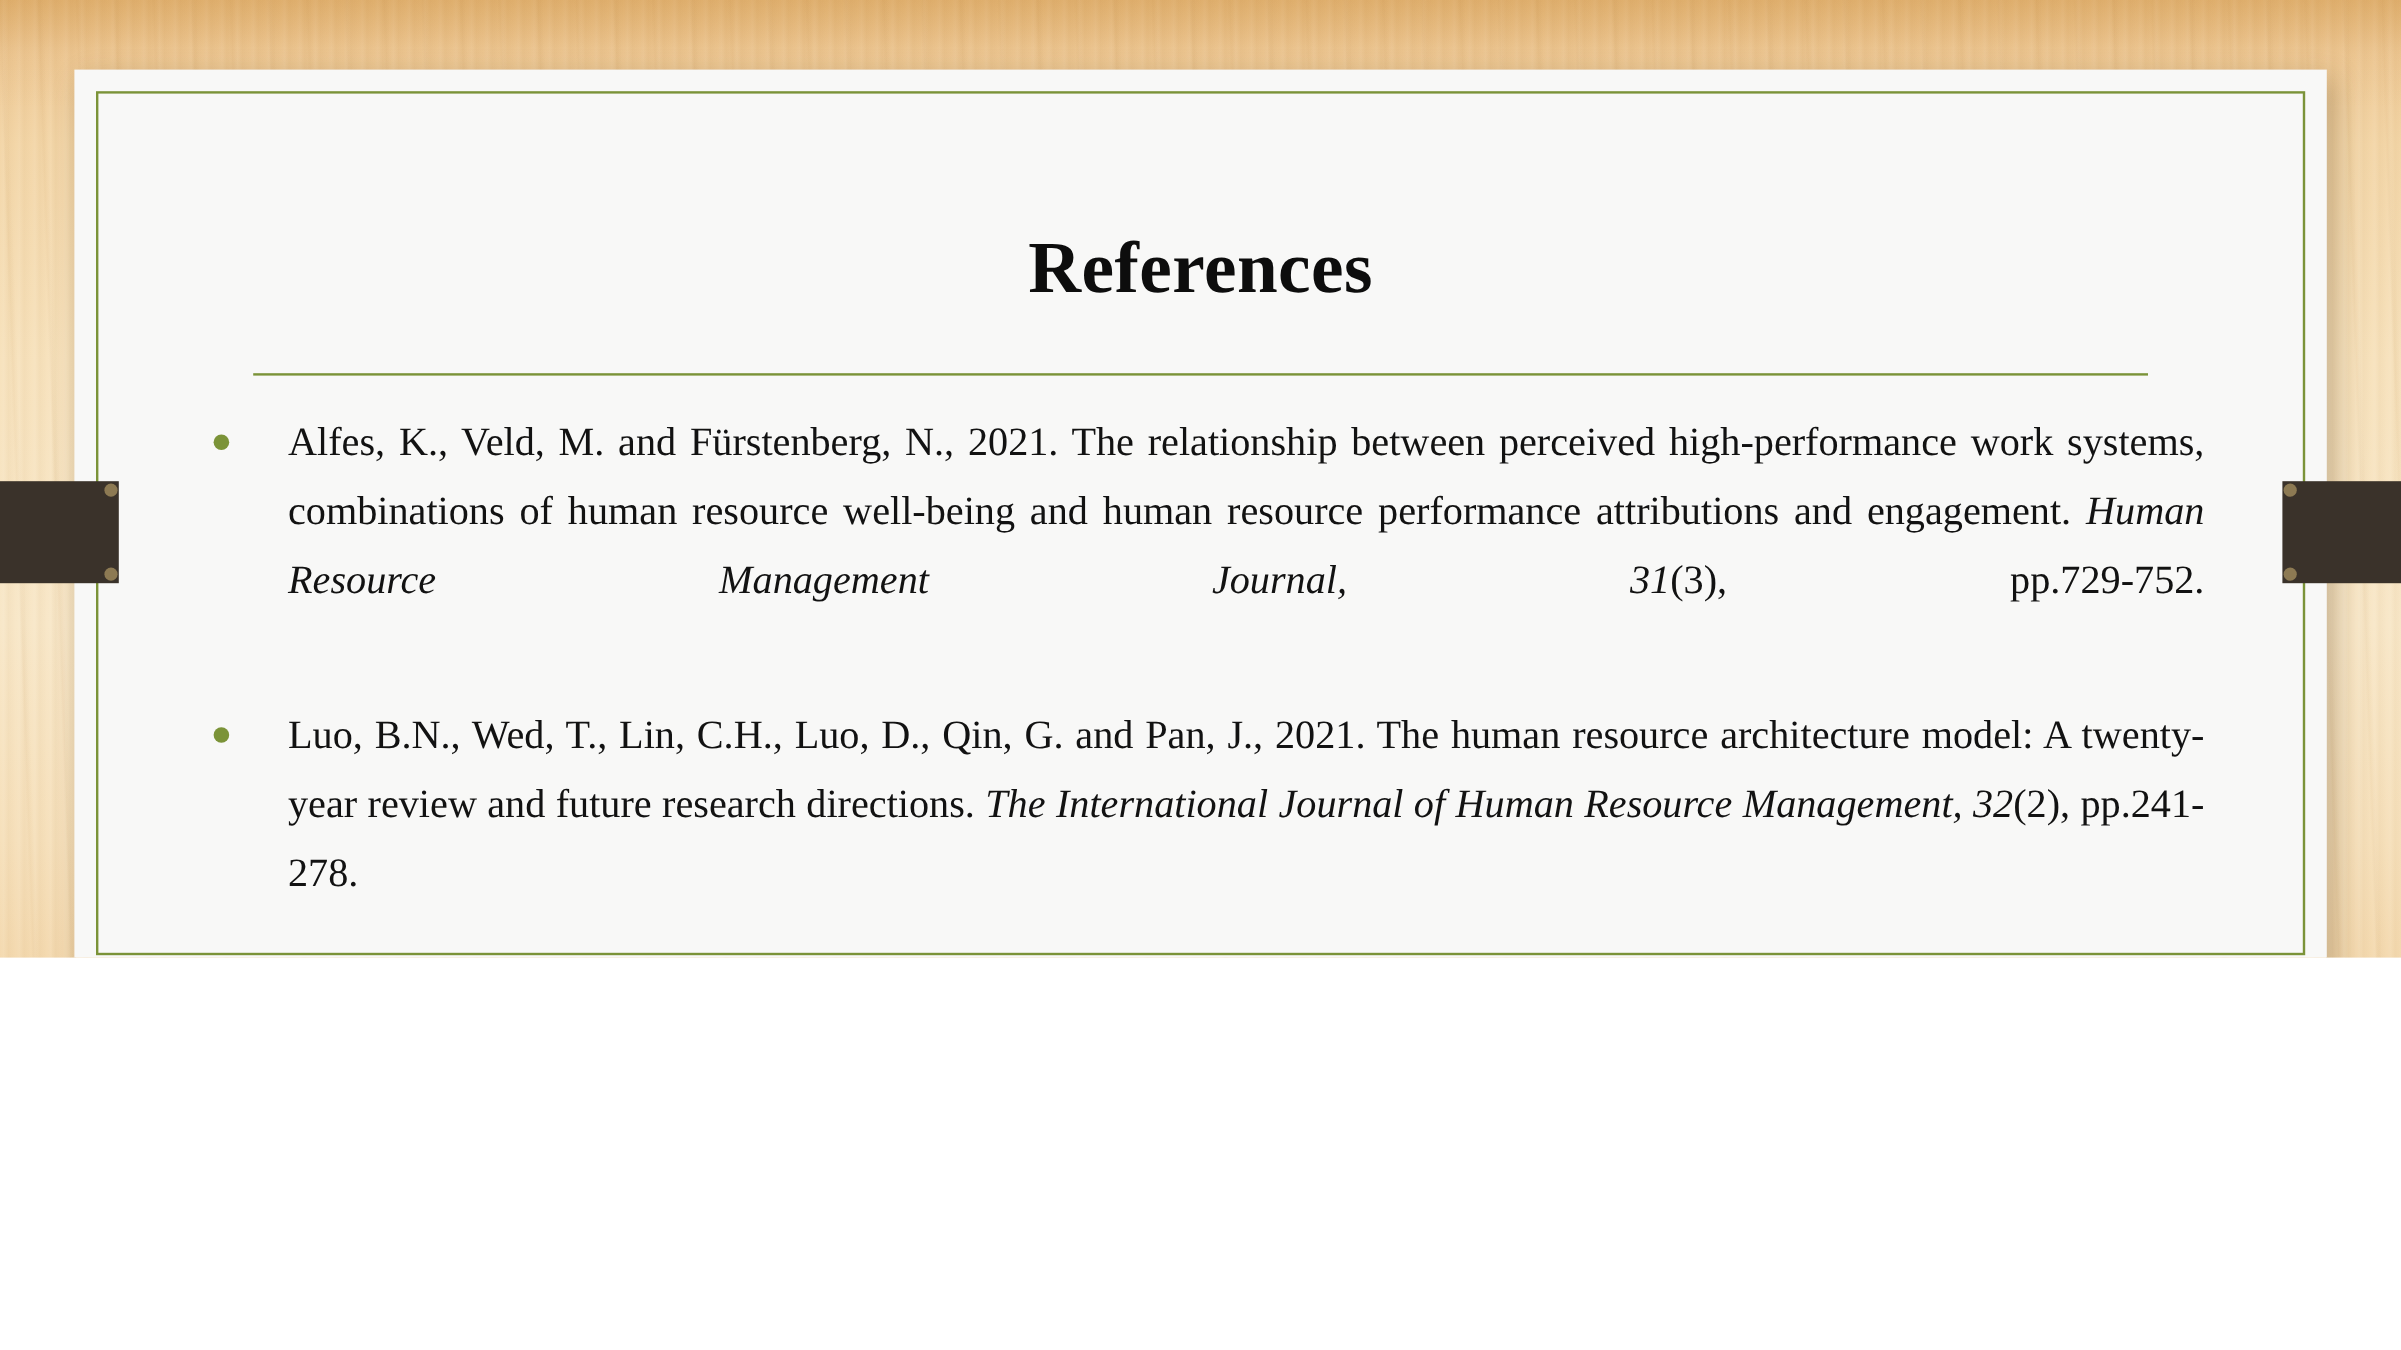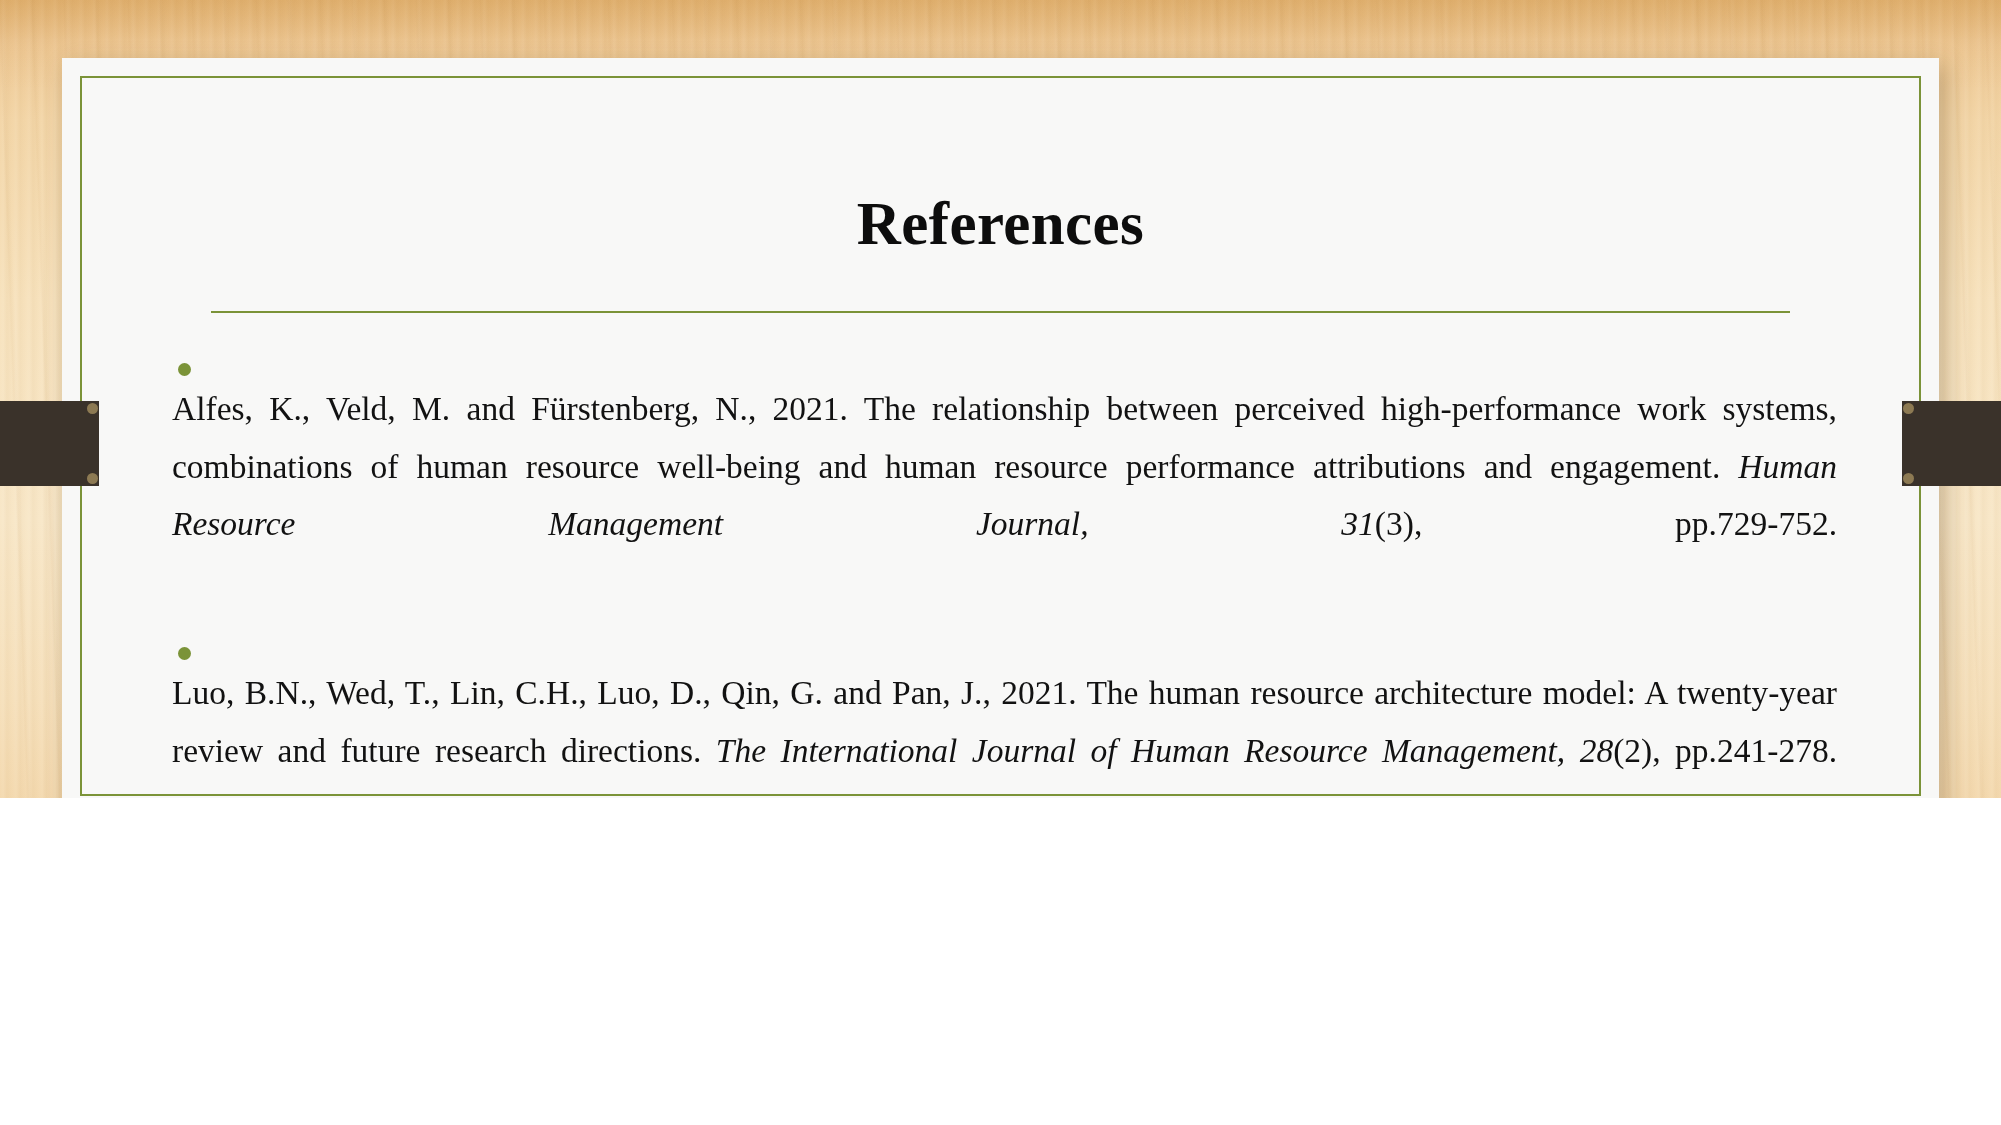--- a/index.html
+++ b/index.html
@@ -136,21 +136,20 @@
   .ref-list {
     position: absolute;
     left: 110px;
     top: 282px;
     right: 102px;
   }
   .ref-item {
     display: flex;
     align-items: flex-start;
     margin-bottom: 14px;
-    flex-direction: column;
   }
   .bullet {
     flex: 0 0 auto;
     width: 62px;
     padding-top: 22px;
     text-align: left;
     padding-left: 6px;
   }
   .bullet-dot {
     display: inline-block;
@@ -211,19 +210,19 @@
         <div class="ref-text">
           <span>Alfes, K., Veld, M. and Fürstenberg, N., 2021. The relationship between perceived high-performance work systems, combinations of human resource well-being and human resource performance attributions and engagement. </span><span class="it">Human Resource Management Journal</span><span class="it">, </span><span class="it">31</span><span>(3), pp.729-752.</span>
         </div>
       </div>
 
       <div class="ref-item">
         <div class="bullet">
           <span class="bullet-dot"></span>
         </div>
         <div class="ref-text">
-          <span>Luo, B.N., Wed, T., Lin, C.H., Luo, D., Qin, G. and Pan, J., 2021. The human resource architecture model: A twenty-year review and future research directions. </span><span class="it">The International Journal of Human Resource Management</span><span class="it">, </span><span class="it">28</span><span>(2), pp.241-278.</span>
+          <span>Luo, B.N., Wed, T., Lin, C.H., Luo, D., Qin, G. and Pan, J., 2021. The human resource architecture model: A twenty-year review and future research directions. </span><span class="it">The International Journal of Human Resource Management</span><span class="it">, </span><span class="it">32</span><span>(2), pp.241-278.</span>
         </div>
       </div>
 
     </div>
   </div>
 </div>
 
 </body></html>

